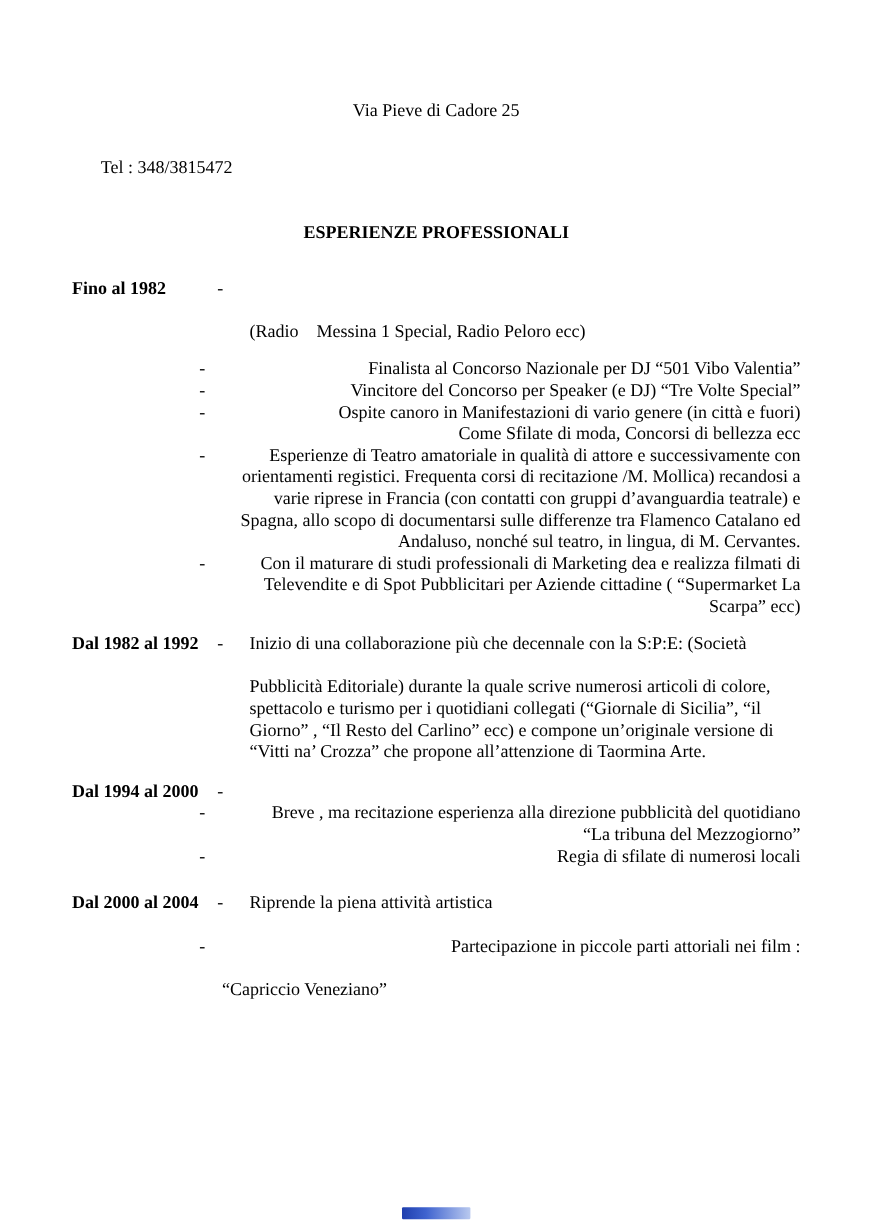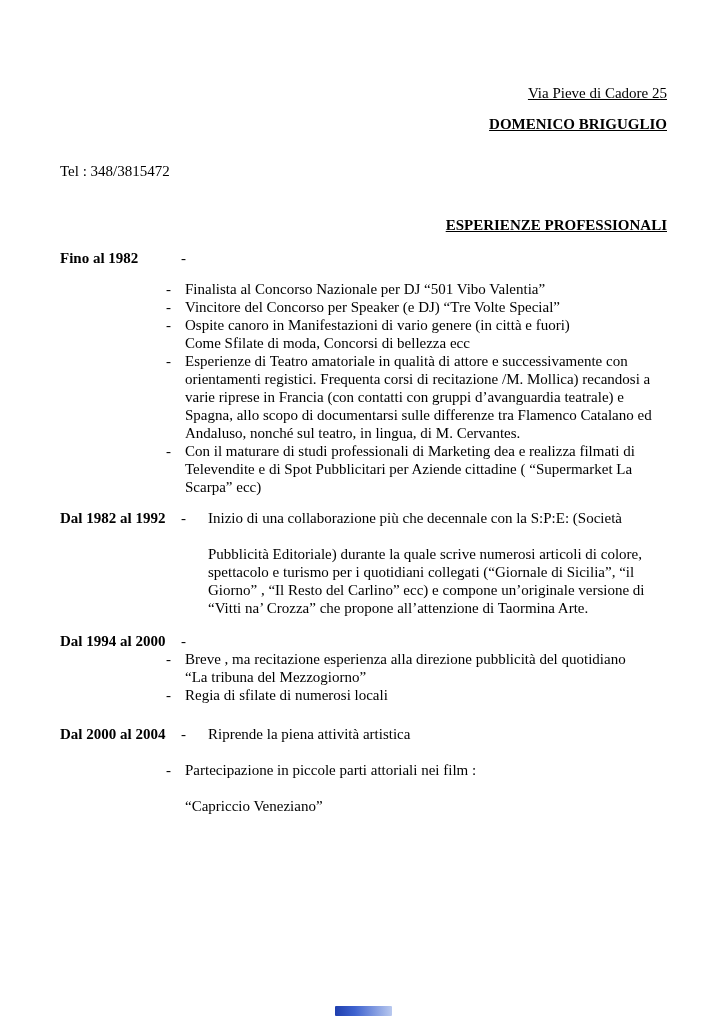--- a/index.html
+++ b/index.html
@@ -13,41 +13,41 @@
     margin: 0 auto;
     background: #ffffff;
     color: #000000;
     font-family: "Liberation Serif", "DejaVu Serif", serif;
     font-size: 15px;
     line-height: 18px;
     padding: 84px 58px 0 60px;
     overflow: hidden;
   }
 
-  .center { text-align: right; text-decoration: underline; }
+  .center { text-align: center; }
 
   .name { margin-top: 13px; font-weight: bold; }
-  .phone { margin-top: 29px; margin-left: 0; }
+  .phone { margin-top: 29px; margin-left: 24px; }
   .section-title { margin-top: 36px; font-weight: bold; }
 
-  .entries { margin-top: 15px; }
+  .entries { margin-top: 29px; }
 
   .entry-row { display: flex; align-items: flex-start; }
   .label-cell { flex: 0 0 148px; display: flex; white-space: nowrap; }
   .entry-label { font-weight: bold; }
   .entry-dash { margin-left: auto; margin-right: 22px; font-weight: normal; }
   .entry-lead { flex: 1; white-space: pre-wrap; }
 
   .entry-sub  { margin-left: 148px; margin-top: 18px; white-space: pre-wrap; }
   .entry-body { margin-left: 148px; margin-top: 18px; white-space: pre-wrap; }
 
   .dash-list { margin-left: 106px; }
   .li { display: flex; align-items: flex-start; }
   .li-dash { flex: 0 0 19px; }
-  .li-text { flex: 1; white-space: pre-wrap; }
+  .li-text { flex: 1; white-space: pre-wrap; text-align: right; }
 
   .quote-line { margin-left: 125px; margin-top: 18px; }
 
   .mt13 { margin-top: 13px; }
   .mt15 { margin-top: 15px; }
   .mt18 { margin-top: 18px; }
   .mt21 { margin-top: 21px; }
 
   .footer-bar {
     position: absolute;
@@ -59,35 +59,35 @@
     border-radius: 1px;
   }
 </style>
 </head>
 <body>
 
 <div class="page">
 
   <div class="center">Via Pieve di Cadore 25</div>
 
-  <div class="center name">DOMENICO BRIGUGLIO</div>
 
   <div class="phone">Tel : 348/3815472</div>
 
   <div class="center section-title">ESPERIENZE PROFESSIONALI</div>
 
   <div class="entries">
 
     <section>
       <div class="entry-row">
         <div class="label-cell">
           <span class="entry-label">Fino al 1982</span>
           <span class="entry-dash">-</span>
         </div>
       </div>
+      <div class="entry-sub">(Radio    Messina 1 Special, Radio Peloro ecc)</div>
       <div class="dash-list mt13">
         <div class="li">
           <span class="li-dash">-</span>
           <span class="li-text">Finalista al Concorso Nazionale per DJ “501 Vibo Valentia”</span>
         </div>
         <div class="li">
           <span class="li-dash">-</span>
           <span class="li-text">Vincitore del Concorso per Speaker (e DJ) “Tre Volte Special”</span>
         </div>
         <div class="li">

